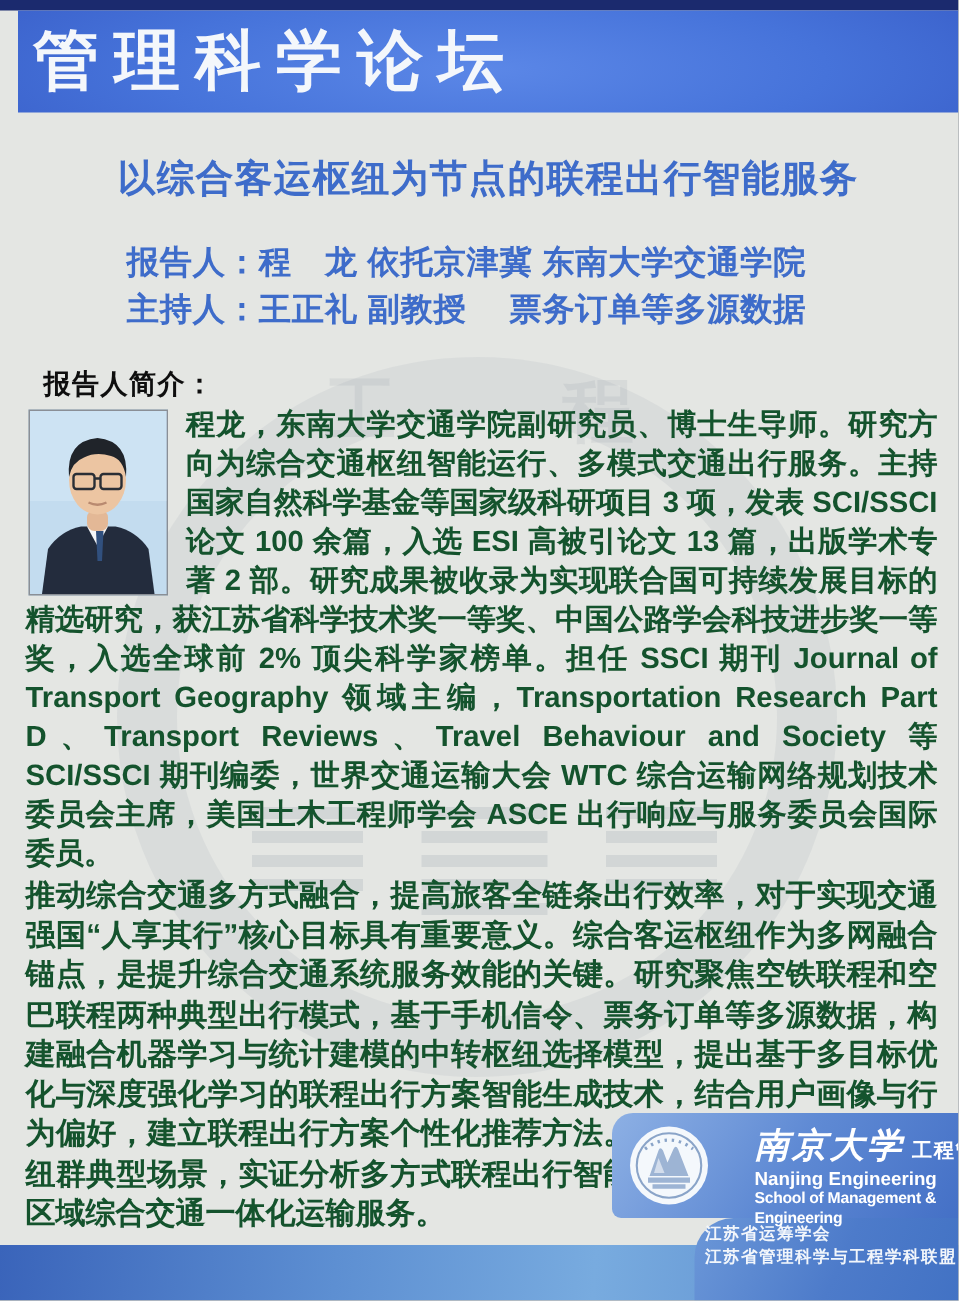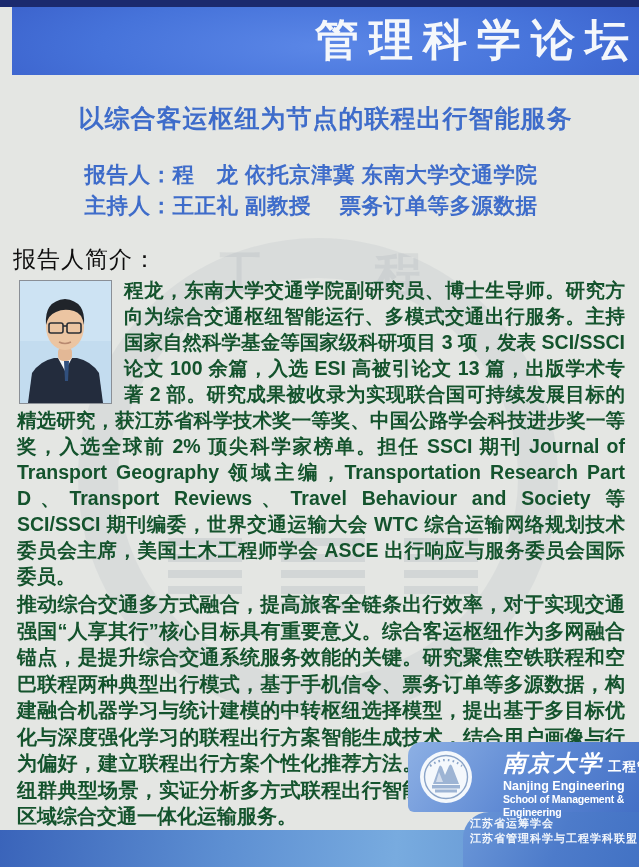--- a/index.html
+++ b/index.html
@@ -11,21 +11,21 @@
     background:#e4e6e3; overflow:hidden;
   }
 
   
   .top-strip{ position:absolute; left:0; top:0; right:0; height:7px;
     background:#1b2a6e; z-index:5;}
   .header{
     position:absolute; left:12px; top:7px; right:0; height:68px; z-index:5;
     background:radial-gradient(ellipse 80% 170% at 50% 58%,
       #5b87e7 0%, #4673da 45%, #3a60ca 78%, #3256b6 100%);
-    display:flex; align-items:center; justify-content:flex-end;
+    display:flex; align-items:center; justify-content:flex-start;
   }
   .header h1{
     font-family:"Liberation Serif","DejaVu Serif",serif;
     font-size:44px; font-weight:bold; color:#f4f7fb;
     letter-spacing:10px; text-indent:10px; line-height:1;
   }
 
   
   .wm-ring{
     position:absolute; left:78px; top:238px; width:480px; height:480px;
@@ -52,22 +52,22 @@
   }
   .speakers{ margin-top:25px; display:flex; flex-direction:column;
     align-items:center; }
   .speakers .line{
     font-size:21.5px; font-weight:800; color:#3e6cca;
     line-height:31px; letter-spacing:.5px; align-self:center;
     width:470px; text-align:left;
   }
 
   .sec-heading{
-    margin:22px 0 2px 13px;
-    font-size:23px; font-weight:400; color:#0e0e0e; letter-spacing:1px;
+    margin:22px 0 2px 29px;
+    font-size:18px; font-weight:700; color:#0e0e0e; letter-spacing:1px;
   }
   .para{
     margin:2px 14px 0 17px; text-align:justify;
     font-size:19.5px; line-height:26px; font-weight:700; color:#14532d;
   }
   .para.abstract{ font-size:20px; line-height:26.5px; }
 
   .photo{
     float:left; width:93px; height:124px; margin:3px 12px 2px 2px;
     border:1px solid #8a8f96; background:#bdd7ec;

